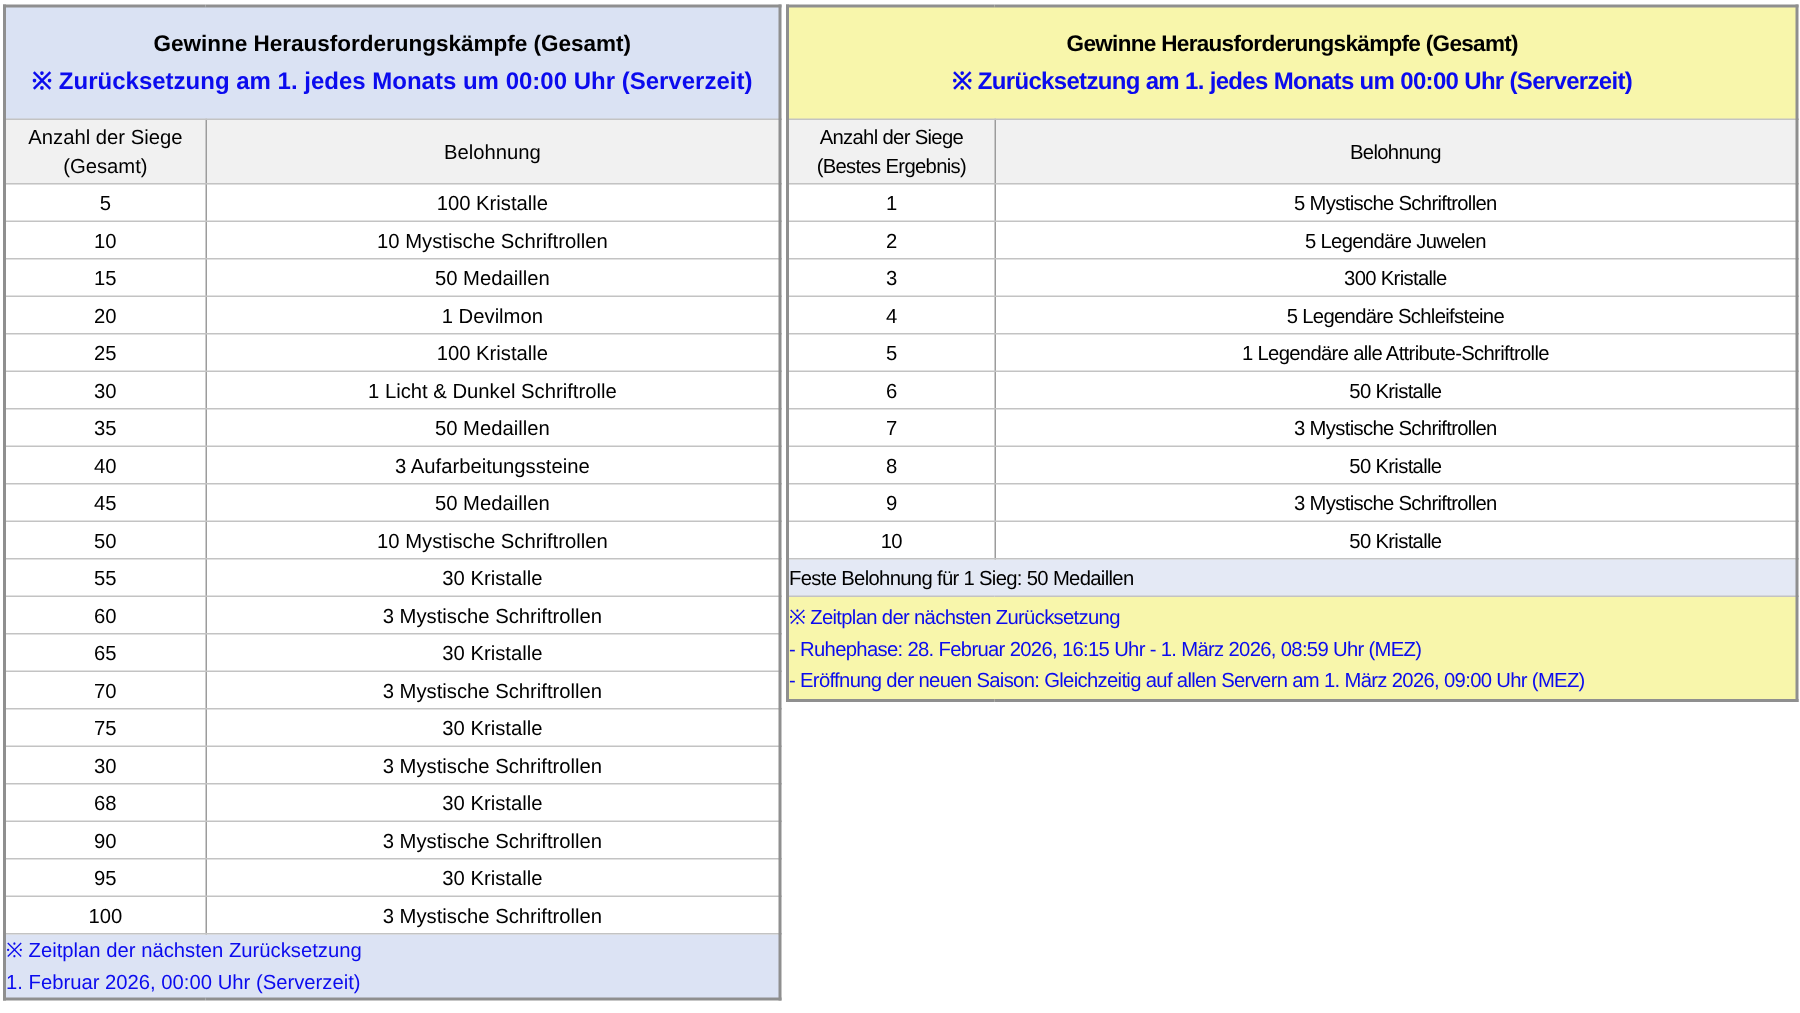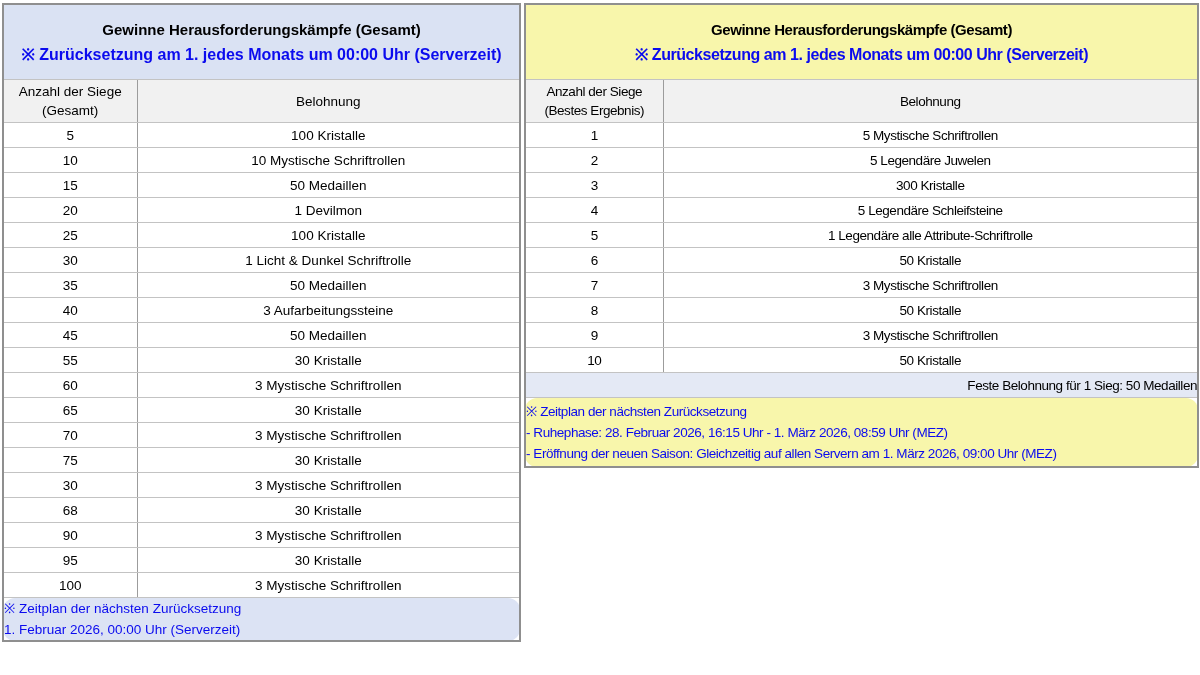--- a/index.html
+++ b/index.html
@@ -29,25 +29,25 @@
   .title-line1{font-weight:bold;font-size:15px;line-height:25px;color:#000;}
   .title-line2{font-weight:bold;font-size:16px;line-height:25px;}
 
   .colhead-cell{
     height:42px;background:#f1f1f1;text-align:center;vertical-align:middle;
     font-size:13.5px;line-height:19px;white-space:pre-line;
   }
 
   .data-row td{height:24px;font-size:13.5px;text-align:center;vertical-align:middle;}
 
-  .fixed-row-cell{height:24px;font-size:13.5px;text-align:right;vertical-align:middle;margin-left:38px;}
+  .fixed-row-cell{height:24px;font-size:13.5px;text-align:left;vertical-align:middle;margin-left:38px;}
 
   .footer-cell{
     text-align:left;vertical-align:middle;
-    font-size:13.5px;line-height:21px;padding:4px 6px;border-radius:12px;
+    font-size:13.5px;line-height:21px;padding:4px 6px;
   }
   .footer-cell div{white-space:nowrap;}
 </style>
 </head>
 <body>
 
 <div class="canvas">
 
   <table class="tbl tbl-left">
     <colgroup>
@@ -107,20 +107,24 @@
         <tr class="data-row">
           <td>40</td>
           <td>3 Aufarbeitungssteine</td>
         </tr>
 
         <tr class="data-row">
           <td>45</td>
           <td>50 Medaillen</td>
         </tr>
 
+        <tr class="data-row">
+          <td>50</td>
+          <td>10 Mystische Schriftrollen</td>
+        </tr>
 
         <tr class="data-row">
           <td>55</td>
           <td>30 Kristalle</td>
         </tr>
 
         <tr class="data-row">
           <td>60</td>
           <td>3 Mystische Schriftrollen</td>
         </tr>

